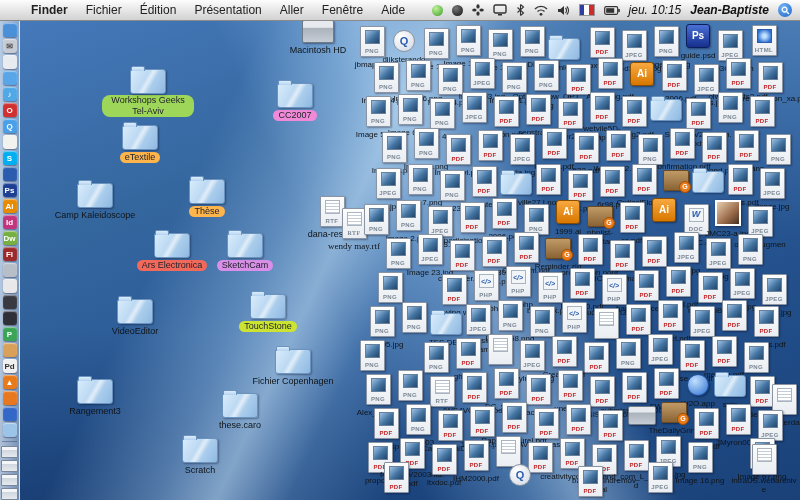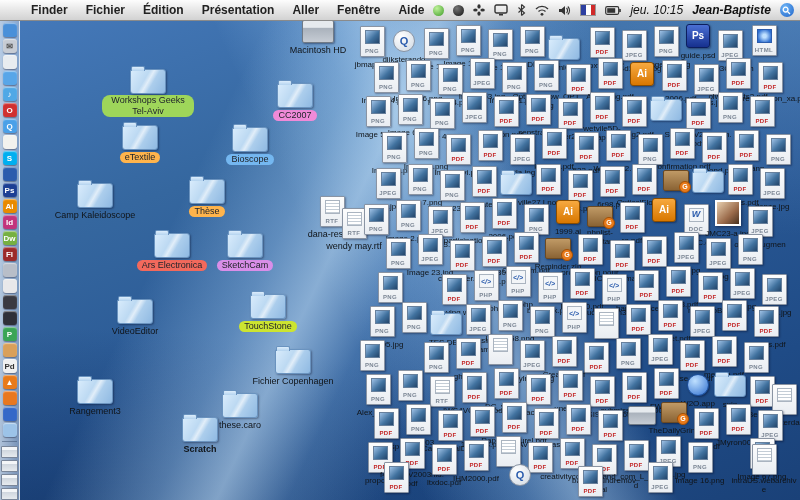--- a/index.html
+++ b/index.html
@@ -11,21 +11,21 @@
       linear-gradient(66deg, rgba(255,255,255,0) 42%, rgba(160,205,245,.32) 52%, rgba(190,223,250,.5) 57%, rgba(255,255,255,0) 67%),
       radial-gradient(120% 80% at 8% 108%, rgba(8,34,80,.5), rgba(8,34,80,0) 55%),
       radial-gradient(110% 90% at 100% 0%, rgba(120,170,225,.35), rgba(120,170,225,0) 50%),
       linear-gradient(160deg,#4579ba 0%,#35679f 30%,#2a5995 55%,#1f4b86 80%,#1a4178 100%);
   }
   
   #menubar{position:absolute;left:0;top:0;width:800px;height:20px;z-index:50;
     background:linear-gradient(180deg,#fdfdfd 0%,#e9e9e9 45%,#d2d2d2 100%);
     border-bottom:1px solid #8a8a8a;display:flex;align-items:center;font-size:12px;color:#222;}
   #menubar .apple{font-size:13px;padding:0 10px 0 12px;color:#111;}
-  #menubar .menu{padding:0 9px;white-space:nowrap;font-weight:bold;}
+  #menubar .menu{padding:0 9px;white-space:nowrap;}
   #menubar .menu.b{font-weight:bold;}
   #menubar .spacer{flex:1;}
   .status{display:flex;align-items:center;gap:9px;padding-right:8px;}
   .dot{width:11px;height:11px;border-radius:50%;display:inline-block;}
   .dot.green{background:radial-gradient(circle at 35% 30%,#bff29a,#3f9c27);}
   .dot.black{background:radial-gradient(circle at 35% 30%,#777,#111);}
   .flag{width:14px;height:10px;display:inline-flex;border:1px solid #999;}
   .flag i{flex:1;}
   .clock,.user{white-space:nowrap;color:#111;font-style:italic;}
   .user{font-weight:bold;}
@@ -158,39 +158,38 @@
         </svg>
       </span>
   </div>
 </div>
 
 <div id="desktop">
     <div class="fi pl" style="left: 272px; top: 0px;"><div class="ic t-hd"></div><span class="lbl">Macintosh HD</span></div>
     <div class="fi pl" style="left: 102px; top: 44px;"><div class="ic t-bigfolder"></div><span class="lbl pill p-green">Workshops Geeks Tel-Aviv</span></div>
     <div class="fi pl" style="left: 249px; top: 58px;"><div class="ic t-bigfolder"></div><span class="lbl pill p-pink">CC2007</span></div>
     <div class="fi pl" style="left: 94px; top: 100px;"><div class="ic t-bigfolder"></div><span class="lbl pill p-orange">eTextile</span></div>
-    <div class="fi pl" style="left: 204px; top: 102px;"><div class="ic t-bigfolder"></div><span class="lbl pill p-blue">Bioscope</span></div>
     <div class="fi pl" style="left: 49px; top: 158px;"><div class="ic t-bigfolder"></div><span class="lbl">Camp Kaleidoscope</span></div>
     <div class="fi pl" style="left: 161px; top: 154px;"><div class="ic t-bigfolder"></div><span class="lbl pill p-orange">Thèse</span></div>
     <div class="fi pl" style="left: 199px; top: 208px;"><div class="ic t-bigfolder"></div><span class="lbl pill p-violet">SketchCam</span></div>
     <div class="fi pl" style="left: 126px; top: 208px;"><div class="ic t-bigfolder"></div><span class="lbl pill p-red">Ars Electronica</span></div>
     <div class="fi pl" style="left: 286px; top: 176px;"><div class="ic t-rtf">
         <i class="th"></i>
         <i class="bd">RTF</i>
       </div><span class="lbl">dana-resear</span></div>
-    <div class="fi pl" style="left: 308px; top: 188px;"><div class="ic t-rtf">
+    <div class="fi pl" style="left: 308px; top: 188px; font-family: Liberation Serif, serif;"><div class="ic t-rtf">
         <i class="th"></i>
         <i class="bd">RTF</i>
       </div><span class="lbl">wendy may.rtf</span></div>
     <div class="fi pl" style="left: 89px; top: 274px;"><div class="ic t-bigfolder"></div><span class="lbl">VideoEditor</span></div>
     <div class="fi pl" style="left: 222px; top: 269px;"><div class="ic t-bigfolder"></div><span class="lbl pill p-yellow">TouchStone</span></div>
     <div class="fi pl" style="left: 247px; top: 324px;"><div class="ic t-bigfolder"></div><span class="lbl">Fichier Copenhagen</span></div>
     <div class="fi pl" style="left: 49px; top: 354px;"><div class="ic t-bigfolder"></div><span class="lbl">Rangement3</span></div>
     <div class="fi pl" style="left: 194px; top: 368px;"><div class="ic t-bigfolder"></div><span class="lbl">these.caro</span></div>
-    <div class="fi pl" style="left: 154px; top: 392px; font-weight: bold;"><div class="ic t-bigfolder"></div><span class="lbl">Scratch</span></div>
+    <div class="fi pl" style="left: 154px; top: 413px;"><div class="ic t-bigfolder"></div><span class="lbl">Scratch</span></div>
     <div class="fi" style="left: 338px; top: 6px;"><div class="ic t-png">
         <i class="th"></i>
         <i class="bd">PNG</i>
       </div><span class="lbl">jbmap.jpg</span></div>
     <div class="fi" style="left: 370px; top: 10px;"><div class="ic t-qt">Q</div><span class="lbl">dijksterandg</span></div>
     <div class="fi" style="left: 402px; top: 8px;"><div class="ic t-png">
         <i class="th"></i>
         <i class="bd">PNG</i>
       </div><span class="lbl">Image 18.png</span></div>
     <div class="fi" style="left: 434px; top: 5px;"><div class="ic t-png">

